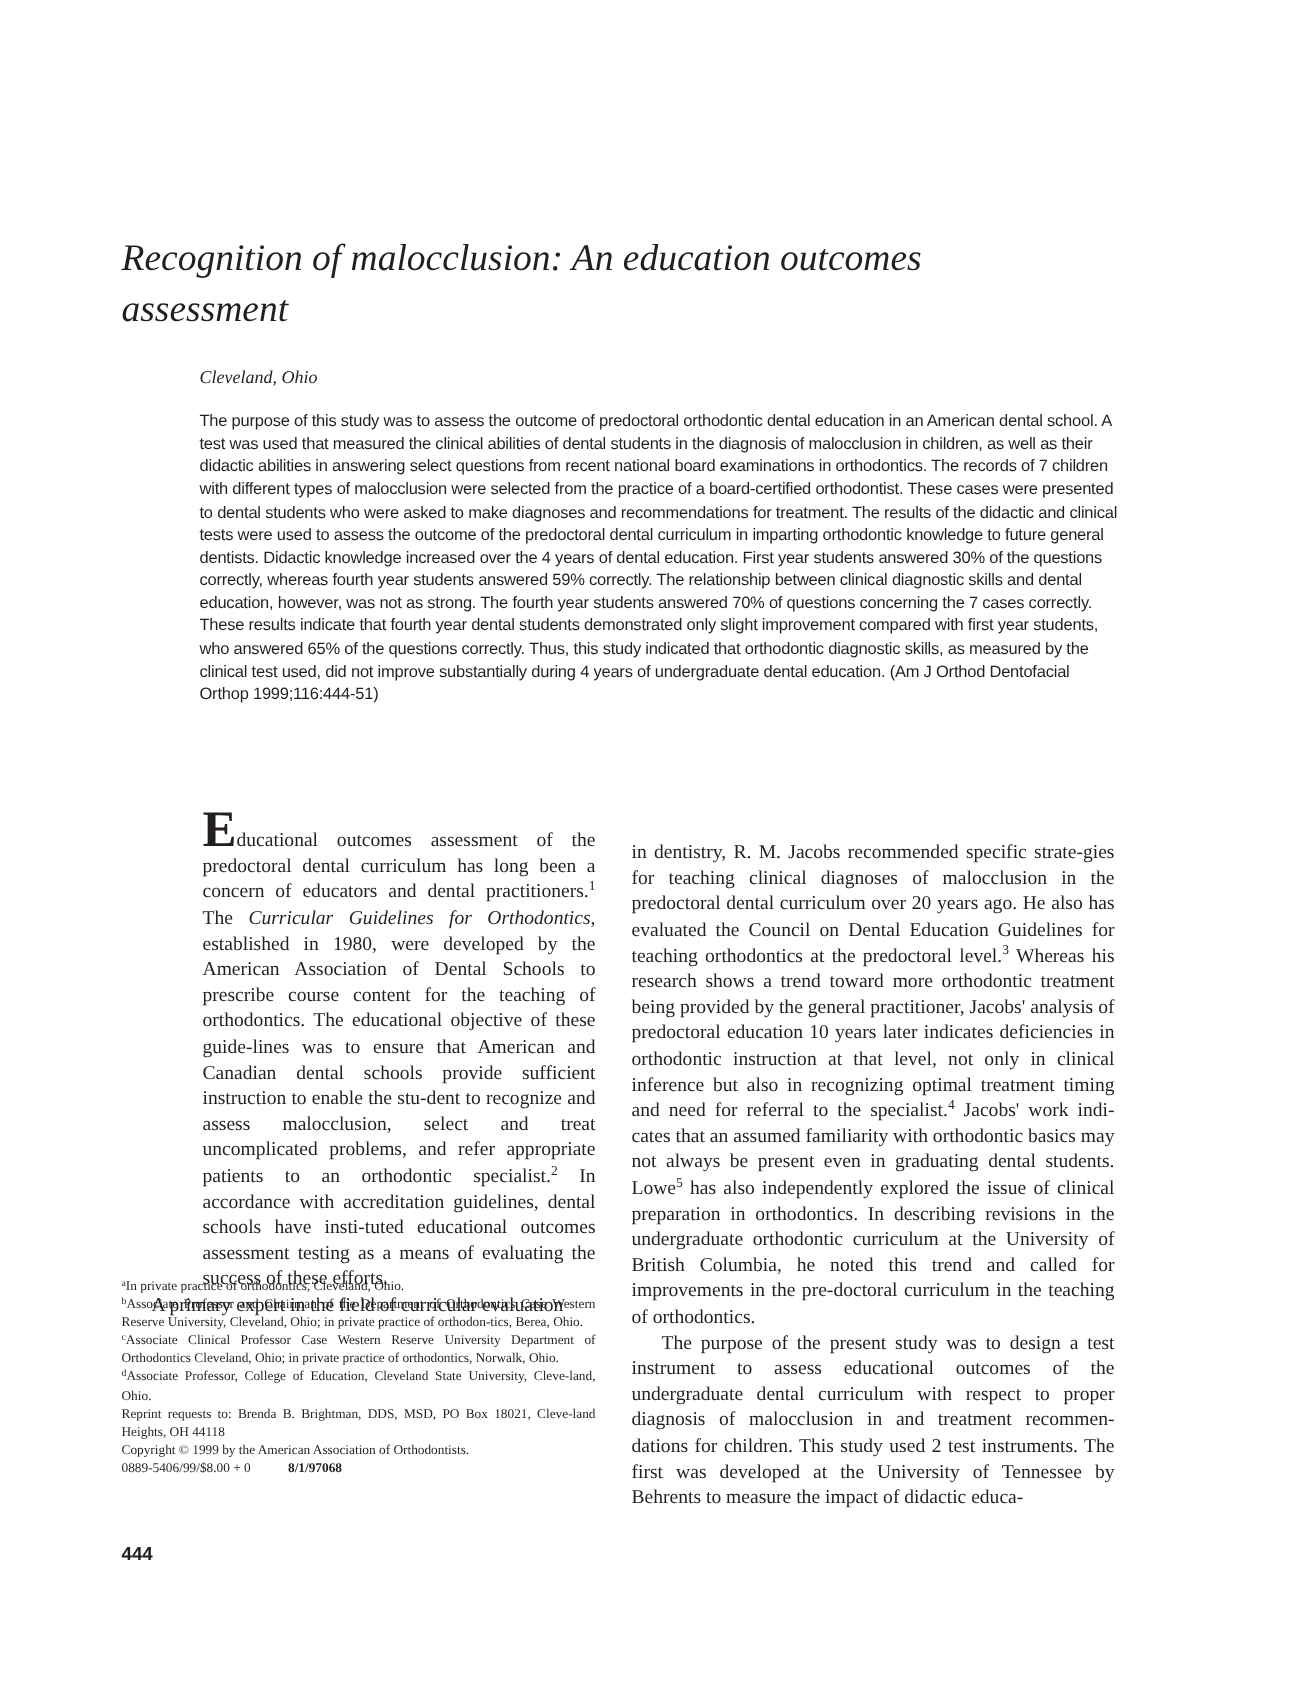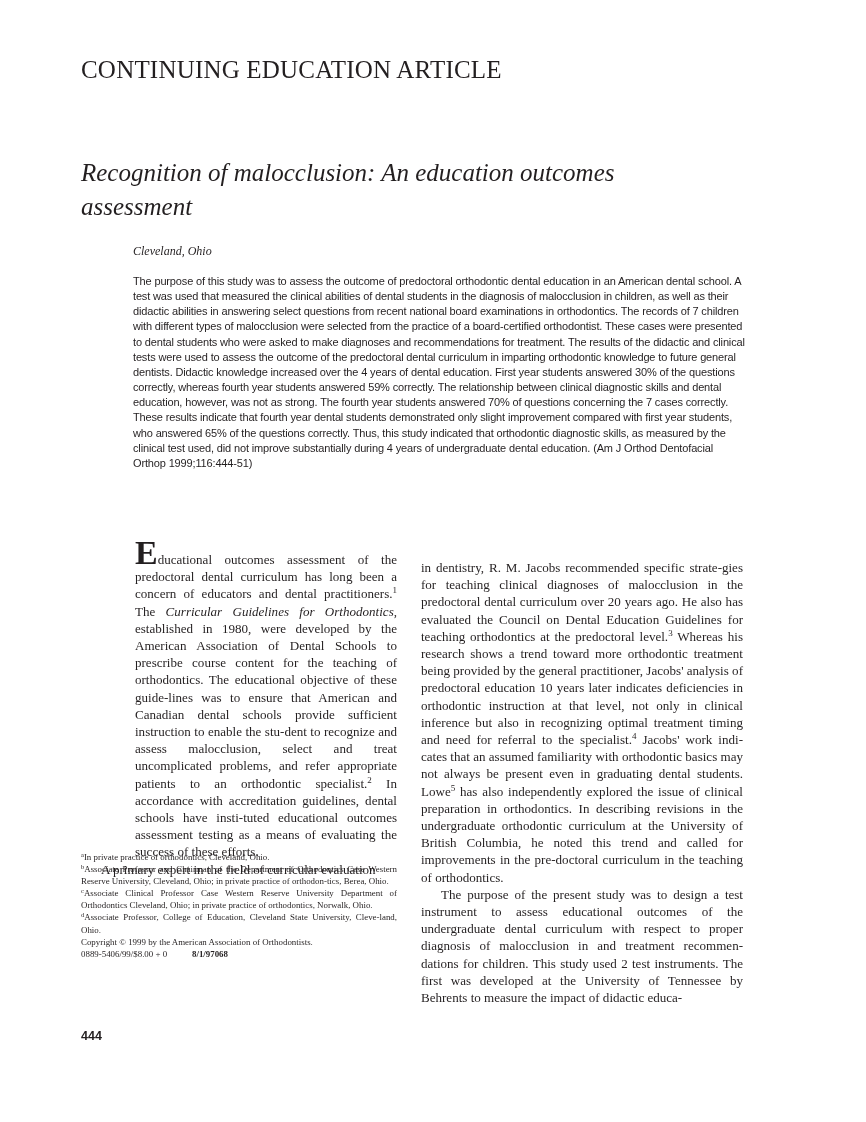--- a/index.html
+++ b/index.html
@@ -56,21 +56,20 @@
     .page-number {
       position: absolute; left: 81px; top: 1029px;
       font-family: "Liberation Sans", sans-serif; font-weight: bold; font-size: 12.5px; color: #231f20;
     }
   </style>
 </head>
 <body>
 
 <div class="page">
 
-  <div class="section-label">CONTINUING EDUCATION ARTICLE</div>
 
   <div class="title">Recognition of malocclusion: An education outcomes assessment</div>
 
 
   <div class="location">Cleveland, Ohio</div>
 
   <div class="abstract">
     <span>The purpose of this study was to assess the outcome of predoctoral orthodontic dental education in an American dental school. A test was used that measured the clinical abilities of dental students in the diagnosis of malocclusion in children, as well as their didactic abilities in answering select questions from recent national board examinations in orthodontics. The records of 7 children with different types of malocclusion were selected from the practice of a board-certified orthodontist. These cases were presented to dental students who were asked to make diagnoses and recommendations for treatment. The results of the didactic and clinical tests were used to assess the outcome of the predoctoral dental curriculum in imparting orthodontic knowledge to future general dentists. Didactic knowledge increased over the 4 years of dental education. First year students answered 30% of the questions correctly, whereas fourth year students answered 59% correctly. The relationship between clinical diagnostic skills and dental education, however, was not as strong. The fourth year students answered 70% of questions concerning the 7 cases correctly. These results indicate that fourth year dental students demonstrated only slight improvement compared with first year students, who answered 65% of the questions correctly. Thus, this study indicated that orthodontic diagnostic skills, as measured by the clinical test used, did not improve substantially during 4 years of undergraduate dental education.</span>
     <span>(Am J Orthod Dentofacial Orthop 1999;116:444-51)</span>
   </div>
@@ -78,20 +77,21 @@
   <div class="col col-left">
     <p class="dropcap-line"><span class="dropcap">E</span><span>ducational outcomes assessment of the predoctoral dental curriculum has long been a concern of educators and dental practitioners.</span><sup>1</sup><span> The </span><i>Curricular Guidelines for Orthodontics</i><span>, established in 1980, were developed by the American Association of Dental Schools to prescribe course content for the teaching of orthodontics. The educational objective of these guide-lines was to ensure that American and Canadian dental schools provide sufficient instruction to enable the stu-dent to recognize and assess malocclusion, select and treat uncomplicated problems, and refer appropriate patients to an orthodontic specialist.</span><sup>2</sup><span> In accordance with accreditation guidelines, dental schools have insti-tuted educational outcomes assessment testing as a means of evaluating the success of these efforts.</span></p>
     <p class="indent">A primary expert in the field of curricular evaluation</p>
   </div>
 
   <div class="footnotes">
     <p><sup>a</sup><span>In private practice of orthodontics, Cleveland, Ohio.</span></p>
     <p><sup>b</sup><span>Associate Professor and Chairman of the Department of Orthodontics Case Western Reserve University, Cleveland, Ohio; in private practice of orthodon-tics, Berea, Ohio.</span></p>
     <p><sup>c</sup><span>Associate Clinical Professor Case Western Reserve University Department of Orthodontics Cleveland, Ohio; in private practice of orthodontics, Norwalk, Ohio.</span></p>
     <p><sup>d</sup><span>Associate Professor, College of Education, Cleveland State University, Cleve-land, Ohio.</span></p>
+    <p>Reprint requests to: Brenda B. Brightman, DDS, MSD, PO Box 18021, Cleve-land Heights, OH 44118</p>
     <p>Copyright © 1999 by the American Association of Orthodontists.</p>
     <p><span>0889-5406/99/$8.00 + 0</span>&nbsp;&nbsp;&nbsp;&nbsp;<span class="bold">8/1/97068</span></p>
   </div>
 
   <div class="col col-right">
     <p><span>in dentistry, R. M. Jacobs recommended specific strate-gies for teaching clinical diagnoses of malocclusion in the predoctoral dental curriculum over 20 years ago. He also has evaluated the Council on Dental Education Guidelines for teaching orthodontics at the predoctoral level.</span><sup>3</sup><span> Whereas his research shows a trend toward more orthodontic treatment being provided by the general practitioner, Jacobs' analysis of predoctoral education 10 years later indicates deficiencies in orthodontic instruction at that level, not only in clinical inference but also in recognizing optimal treatment timing and need for referral to the specialist.</span><sup>4</sup><span> Jacobs' work indi-cates that an assumed familiarity with orthodontic basics may not always be present even in graduating dental students. Lowe</span><sup>5</sup><span> has also independently explored the issue of clinical preparation in orthodontics. In describing revisions in the undergraduate orthodontic curriculum at the University of British Columbia, he noted this trend and called for improvements in the pre-doctoral curriculum in the teaching of orthodontics.</span></p>
     <p class="indent">The purpose of the present study was to design a test instrument to assess educational outcomes of the undergraduate dental curriculum with respect to proper diagnosis of malocclusion in and treatment recommen-dations for children. This study used 2 test instruments. The first was developed at the University of Tennessee by Behrents to measure the impact of didactic educa-</p>
   </div>
 
   <div class="page-number">444</div>

